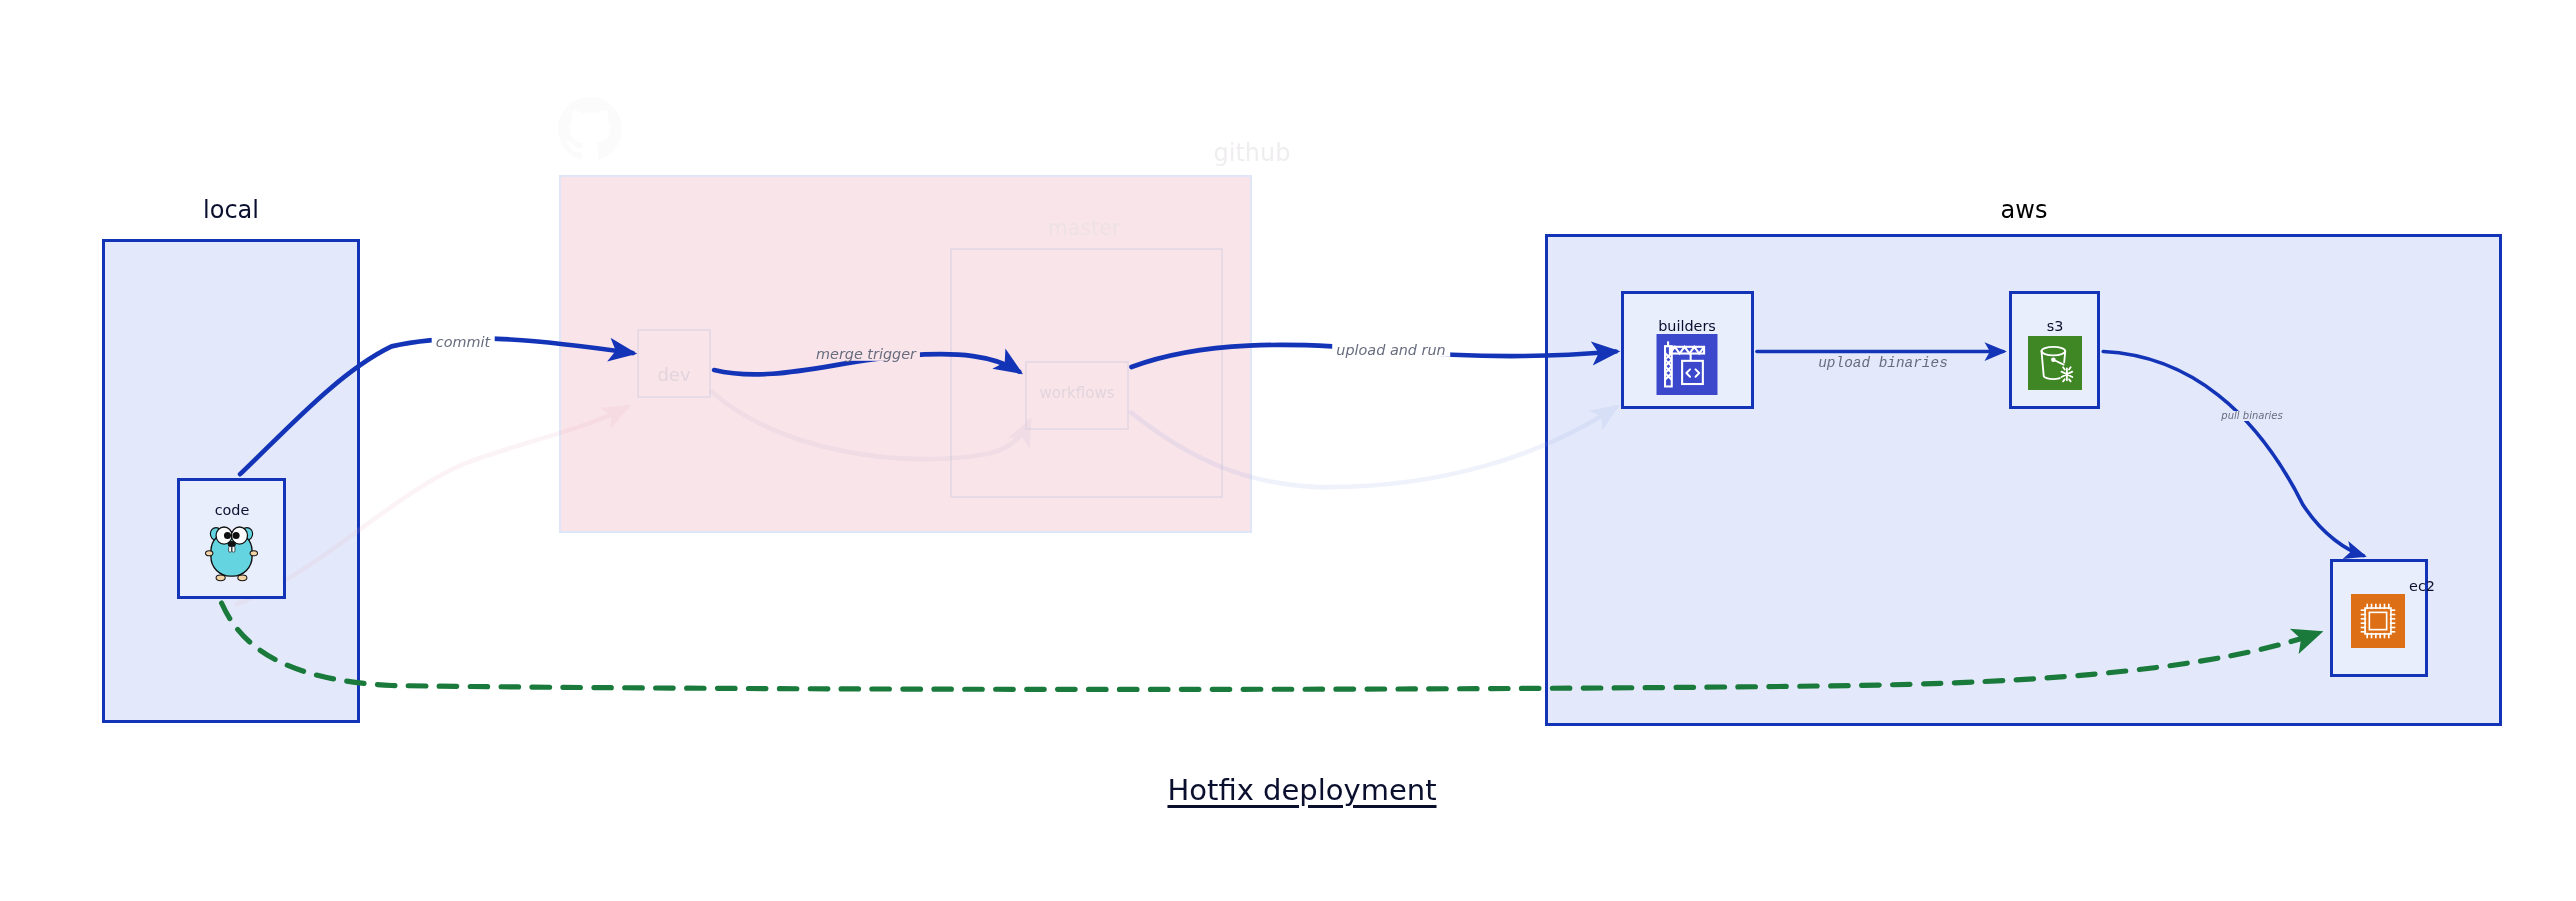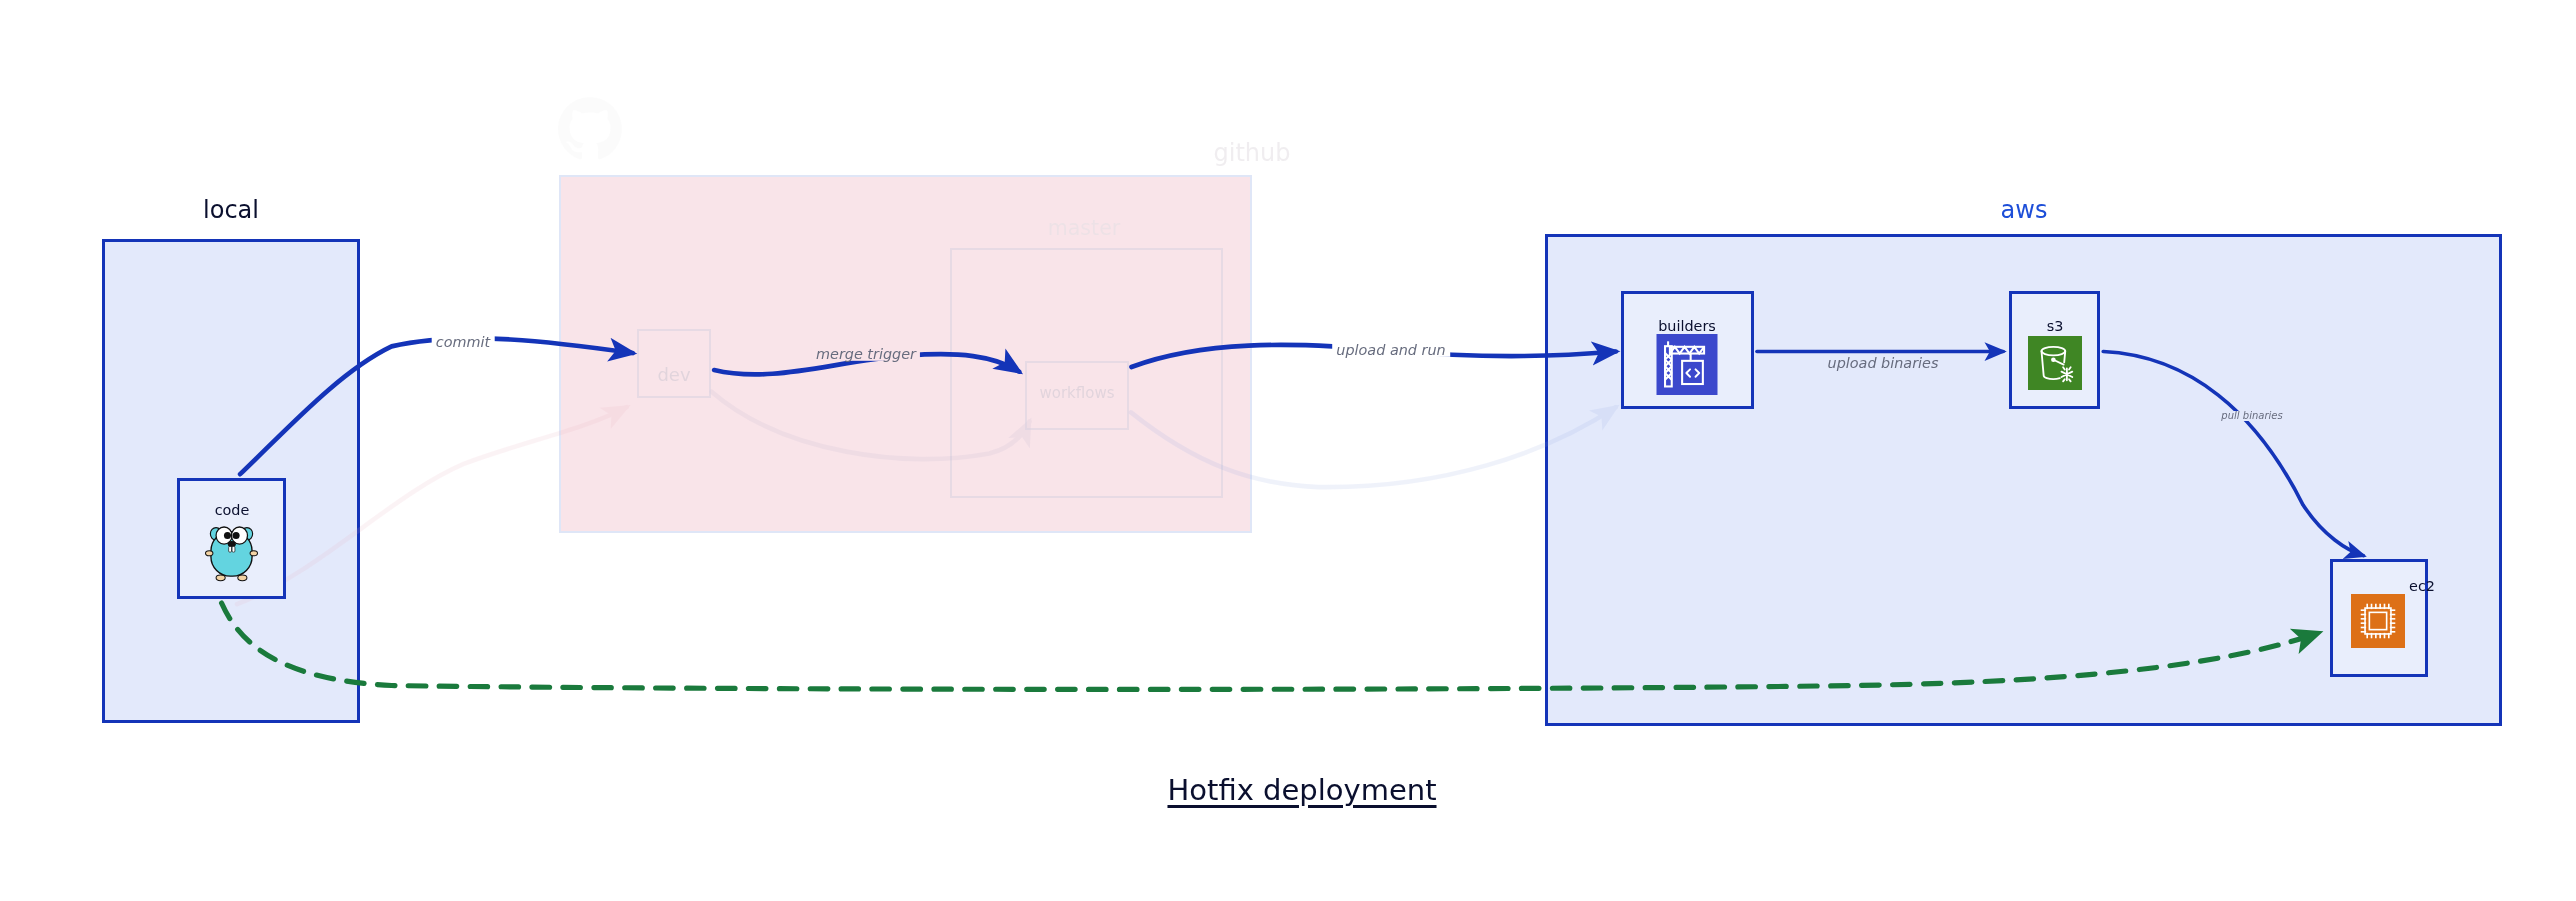--- a/index.html
+++ b/index.html
@@ -226,27 +226,27 @@
             <path d="M72 70 L82 70"></path>
     </g>
   </svg>
       </div>
     </div>
 
   <div id="edge-labels-layer" style="position: absolute; inset: 0px; z-index: 5;">
       <div class="edge-label on-white" style="left: 419px; top: 342px; font-size: 14.4px; margin-left: 44px;">commit</div>
       <div class="edge-label on-pink" style="left: 866px; top: 354px; font-size: 14.4px;">merge trigger</div>
       <div class="edge-label on-white" style="left: 1391px; top: 350px; font-size: 14.4px;">upload and run</div>
-      <div class="edge-label on-aws" style="left: 1883px; top: 363px; font-size: 14.4px;">upload binaries</div>
+      <div class="edge-label on-aws" style="left: 1883px; top: 363px; font-size: 14.4px; font-family: Liberation Mono, monospace;">upload binaries</div>
       <div class="edge-label on-aws" style="left: 2252px; top: 416px; font-size: 10px;">pull binaries</div>
     </div>
 
   <div id="group-labels-layer" style="position: absolute; inset: 0px; z-index: 6;">
       <div class="grp-label" style="left: 231px; top: 196px; font-size: 24px; color: rgb(10, 15, 46);">local</div>
       <div class="grp-label" style="left: 1252px; top: 139px; font-size: 24px; color: rgb(228, 224, 228); opacity: 0.55;">github</div>
       <div class="grp-label" style="left: 1084px; top: 216px; font-size: 20.6px; color: rgb(228, 224, 228); opacity: 0.55;">master</div>
-      <div class="grp-label" style="left: 2024px; top: 196px; font-size: 24px; color: #1d4ed8;">aws</div>
+      <div class="grp-label" style="left: 2024px; top: 196px; font-size: 24px; color: #000000;">aws</div>
     </div>
 
   <div id="diagram-title" style="top: 773px; font-size: 29px; color: rgb(10, 15, 46); z-index: 7;">Hotfix deployment</div>
 
 </div>
 
 
 </body></html>

